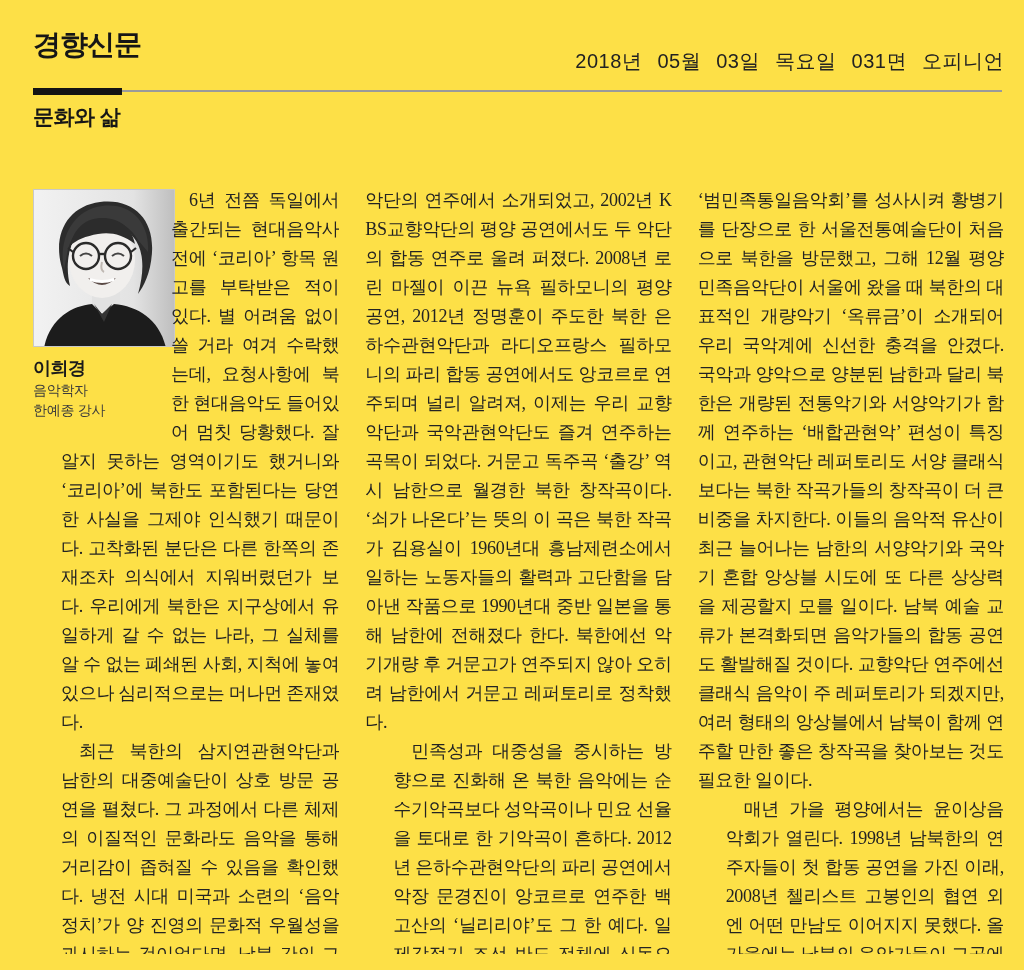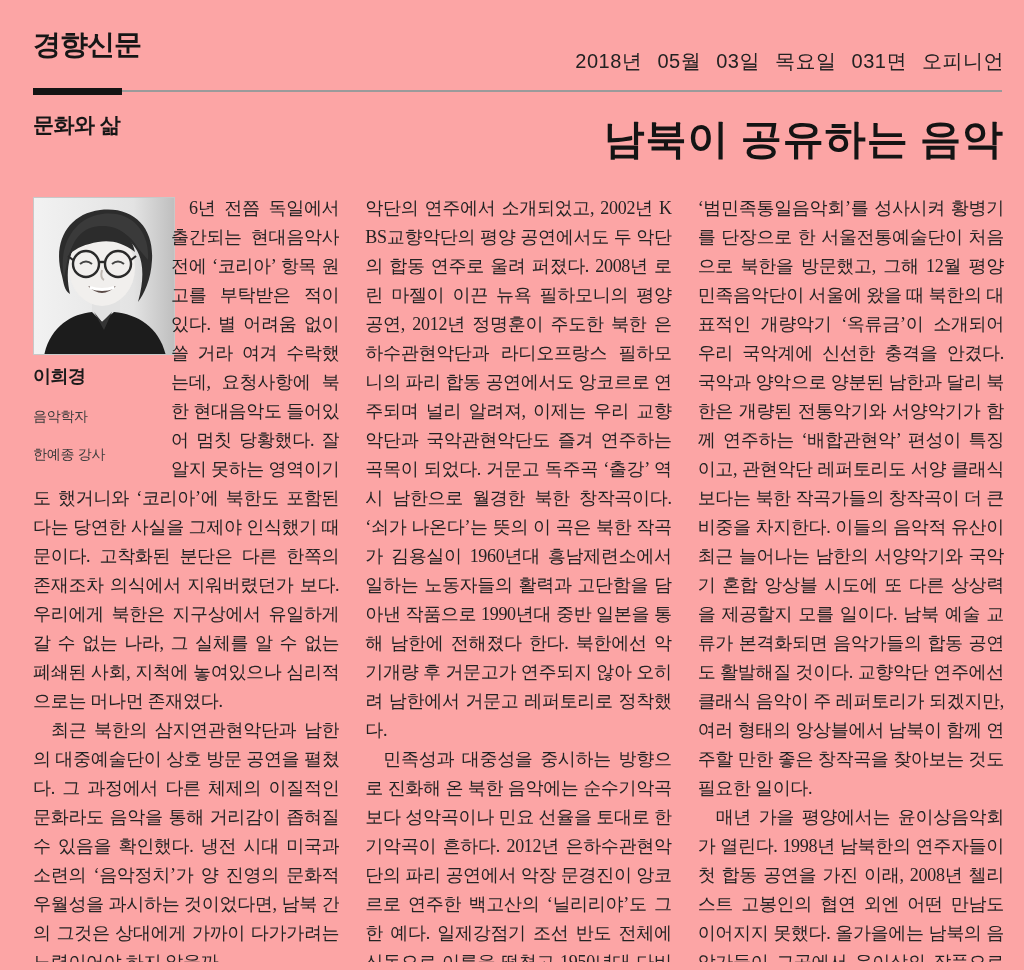--- a/index.html
+++ b/index.html
@@ -3,87 +3,86 @@
 <meta charset="utf-8">
 <style>
   * { margin:0; padding:0; box-sizing:border-box; }
   html,body { background:#ffffff; }
   body {
     width:1024px; height:970px;
     font-family:"Liberation Serif", serif;
     color:#1e1e1e;
     overflow:hidden;
   }
-  .page { width:1024px; height:970px; padding:26px 20px 18px 33px; background:#fca5a5; }
+  .page { width:1024px; height:970px; padding:26px 20px 18px 33px; background:#fde047; }
 
   
   .masthead { display:flex; justify-content:space-between; align-items:flex-end; height:50px; }
   .logo {
     font-family:"Liberation Sans", sans-serif;
     font-weight:800; font-size:28px; letter-spacing:-1px; color:#161616;
     align-self:flex-start;
   }
   .dateline {
     font-family:Liberation Sans, sans-serif;
     font-size:20px; color:#222; word-spacing:9px; letter-spacing:0.5px;
     padding-bottom:1px;
   }
 
   
   .rule { position:relative; height:7px; margin-top:12px; }
   .rule .thin { position:absolute; left:0; right:2px; top:2px; height:2px; background:#9a9a9a; }
   .rule .thick { position:absolute; left:0; top:0; width:89px; height:7px; background:#141414; }
 
   
-  .section-row { display:flex; justify-content:space-between; align-items:flex-start; margin-top:14px; height:64px; }
+  .section-row { display:flex; justify-content:space-between; align-items:flex-start; margin-top:6px; height:64px; }
   .section-label {
     font-family:"Liberation Sans", sans-serif;
     font-weight:800; font-size:21px; color:#161616; letter-spacing:-0.5px; margin-top:2px;
   }
   .headline {
     font-family:"Liberation Serif", serif;
     font-weight:700; font-size:41px; color:#141414; letter-spacing:1px;
     line-height:1.1; margin-top:8px; padding-right:0px;
   }
 
   
   .article { display:flex; gap:26px; margin-top:21px; height:768px; }
   .col { flex:1 1 0; overflow:hidden; }
   .para {
     font-size:18px; line-height:29px; text-align:justify;
     word-break:break-all; color:#232323; letter-spacing:-0.3px;
   }
-  .para.indent { text-indent:1em; }
+  .para.indent { text-indent:1em;margin-left:28px; }
 
   
   .author-box { float:left; width:124px; margin:3px 14px 4px 0; }
   .photo-frame { width:142px; height:158px; border:1px solid #c8c8c8; background:#e9e9e9; overflow:hidden; }
   .photo-frame svg { display:block; }
   .caption { margin-top:9px; font-family:"Liberation Sans", sans-serif; }
   .caption .name { font-size:18px; font-weight:800; color:#1b1b1b; letter-spacing:-0.5px; }
-  .caption .role { font-size:14px; color:#3c3c3c; line-height:1.45; margin-top:18px; letter-spacing:-0.3px; }
+  .caption .role { font-size:14px; color:#3c3c3c; line-height:1.45; margin-top:0; letter-spacing:-0.3px; }
 </style>
 </head>
 <body>
 
 <div class="page">
 
   <div class="masthead">
     <div class="logo">경향신문</div>
     <div class="dateline">2018년 05월 03일 목요일 031면 오피니언</div>
   </div>
 
   <div class="rule">
     <div class="thin"></div>
     <div class="thick"></div>
   </div>
 
   <div class="section-row">
     <div class="section-label">문화와 삶</div>
-    <h1 class="headline">남북이 공유하는 음악</h1>
   </div>
 
   <div class="article">
 
     <div class="col">
 
       <div class="author-box">
         <div class="photo-frame">
 
           <svg width="142" height="158" viewBox="0 0 142 158" xmlns="http://www.w3.org/2000/svg">

